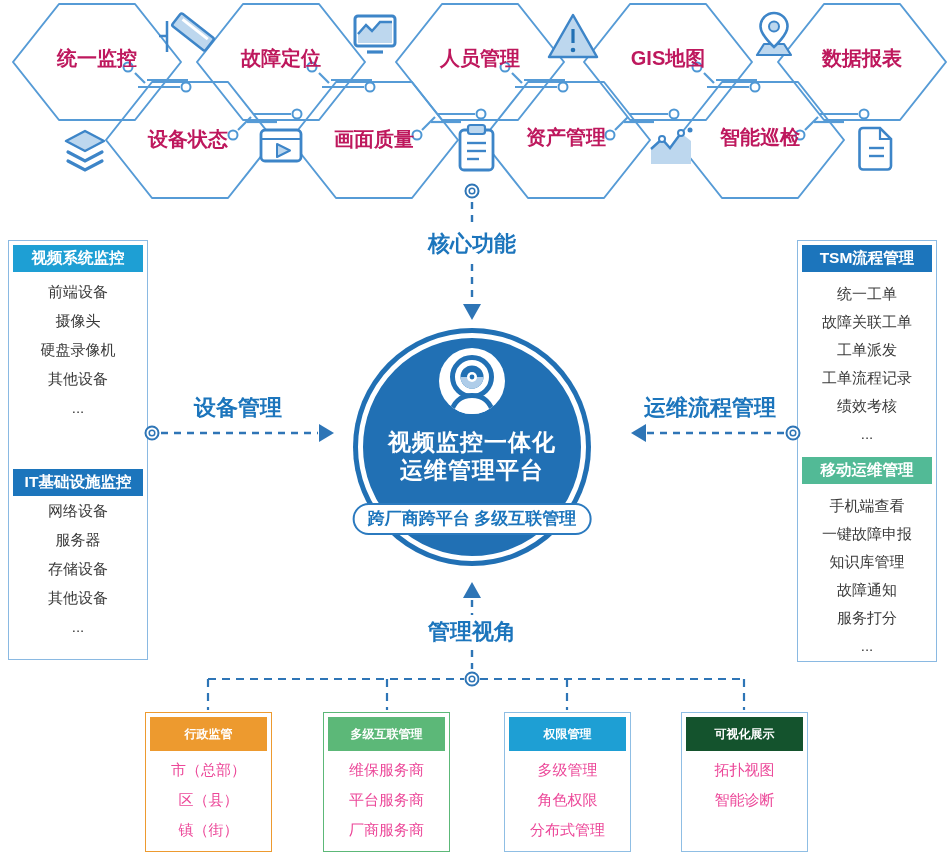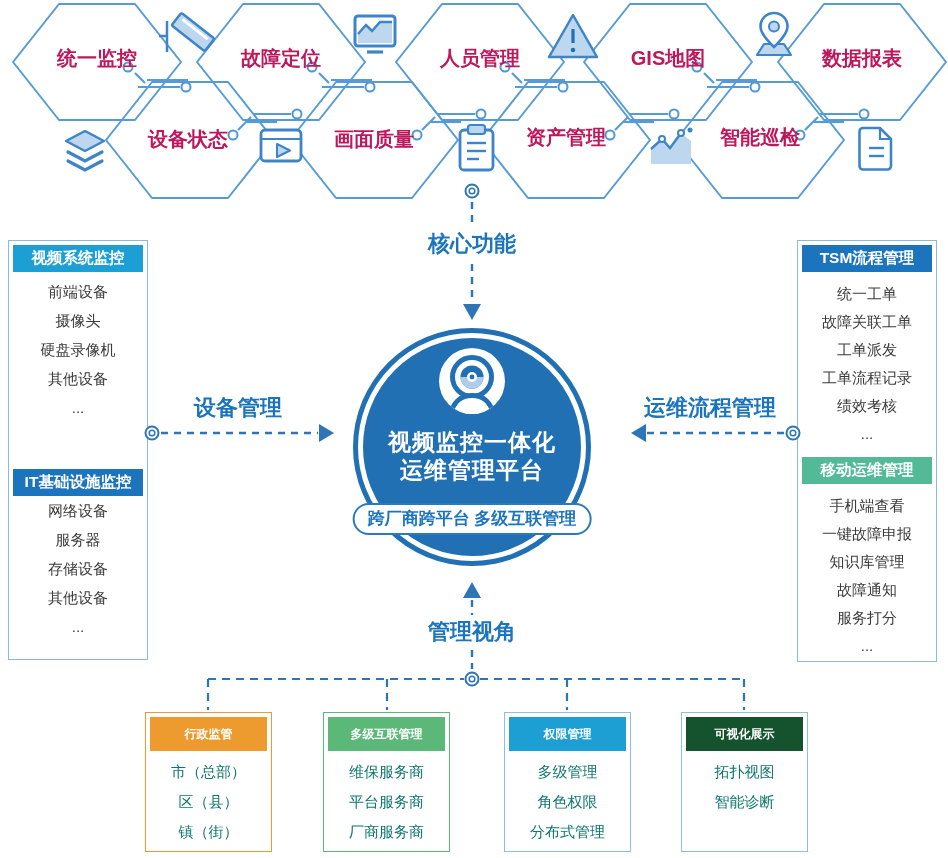--- a/index.html
+++ b/index.html
@@ -25,21 +25,21 @@
   .psec{position:absolute;left:0;right:0;}
   .phdr{margin:0 4px;height:27px;line-height:25px;text-align:center;color:#fff;
         font-size:15.5px;font-weight:bold;}
   .pitems{text-align:center;font-size:15px;color:#3A3A3A;}
   .pitem{white-space:nowrap;}
 
   .box{position:absolute;top:712px;width:127px;height:140px;background:#fff;
        border:1.5px solid #8FBEE4;z-index:1;box-sizing:border-box;}
   .bhdr{margin:4px;height:34px;line-height:34px;text-align:center;color:#fff;
         font-size:12px;font-weight:bold;}
-  .bitems{padding-top:2px;text-align:center;font-size:15px;color:#0f766e;line-height:30px;}
+  .bitems{padding-top:2px;text-align:center;font-size:15px;color:#ec4899;line-height:30px;font-family:Liberation Mono, monospace;}
 
   .tr-line{stroke:#569BD6;stroke-width:2.2;}
   .tr-node{fill:#fff;stroke:#4E97D4;stroke-width:2;}
   .hexagon{fill:none;stroke:#569BD6;stroke-width:2;stroke-linejoin:round;}
   .dash{stroke:#2E75B6;stroke-width:2.4;stroke-dasharray:7 6;fill:none;}
   .dash2{stroke:#2E75B6;stroke-width:2.2;stroke-dasharray:8 6;fill:none;}
   .ahead{fill:#2E75B6;}
   .ic-s{stroke:#3D85C8;fill:none;}
 </style>
 </head>

